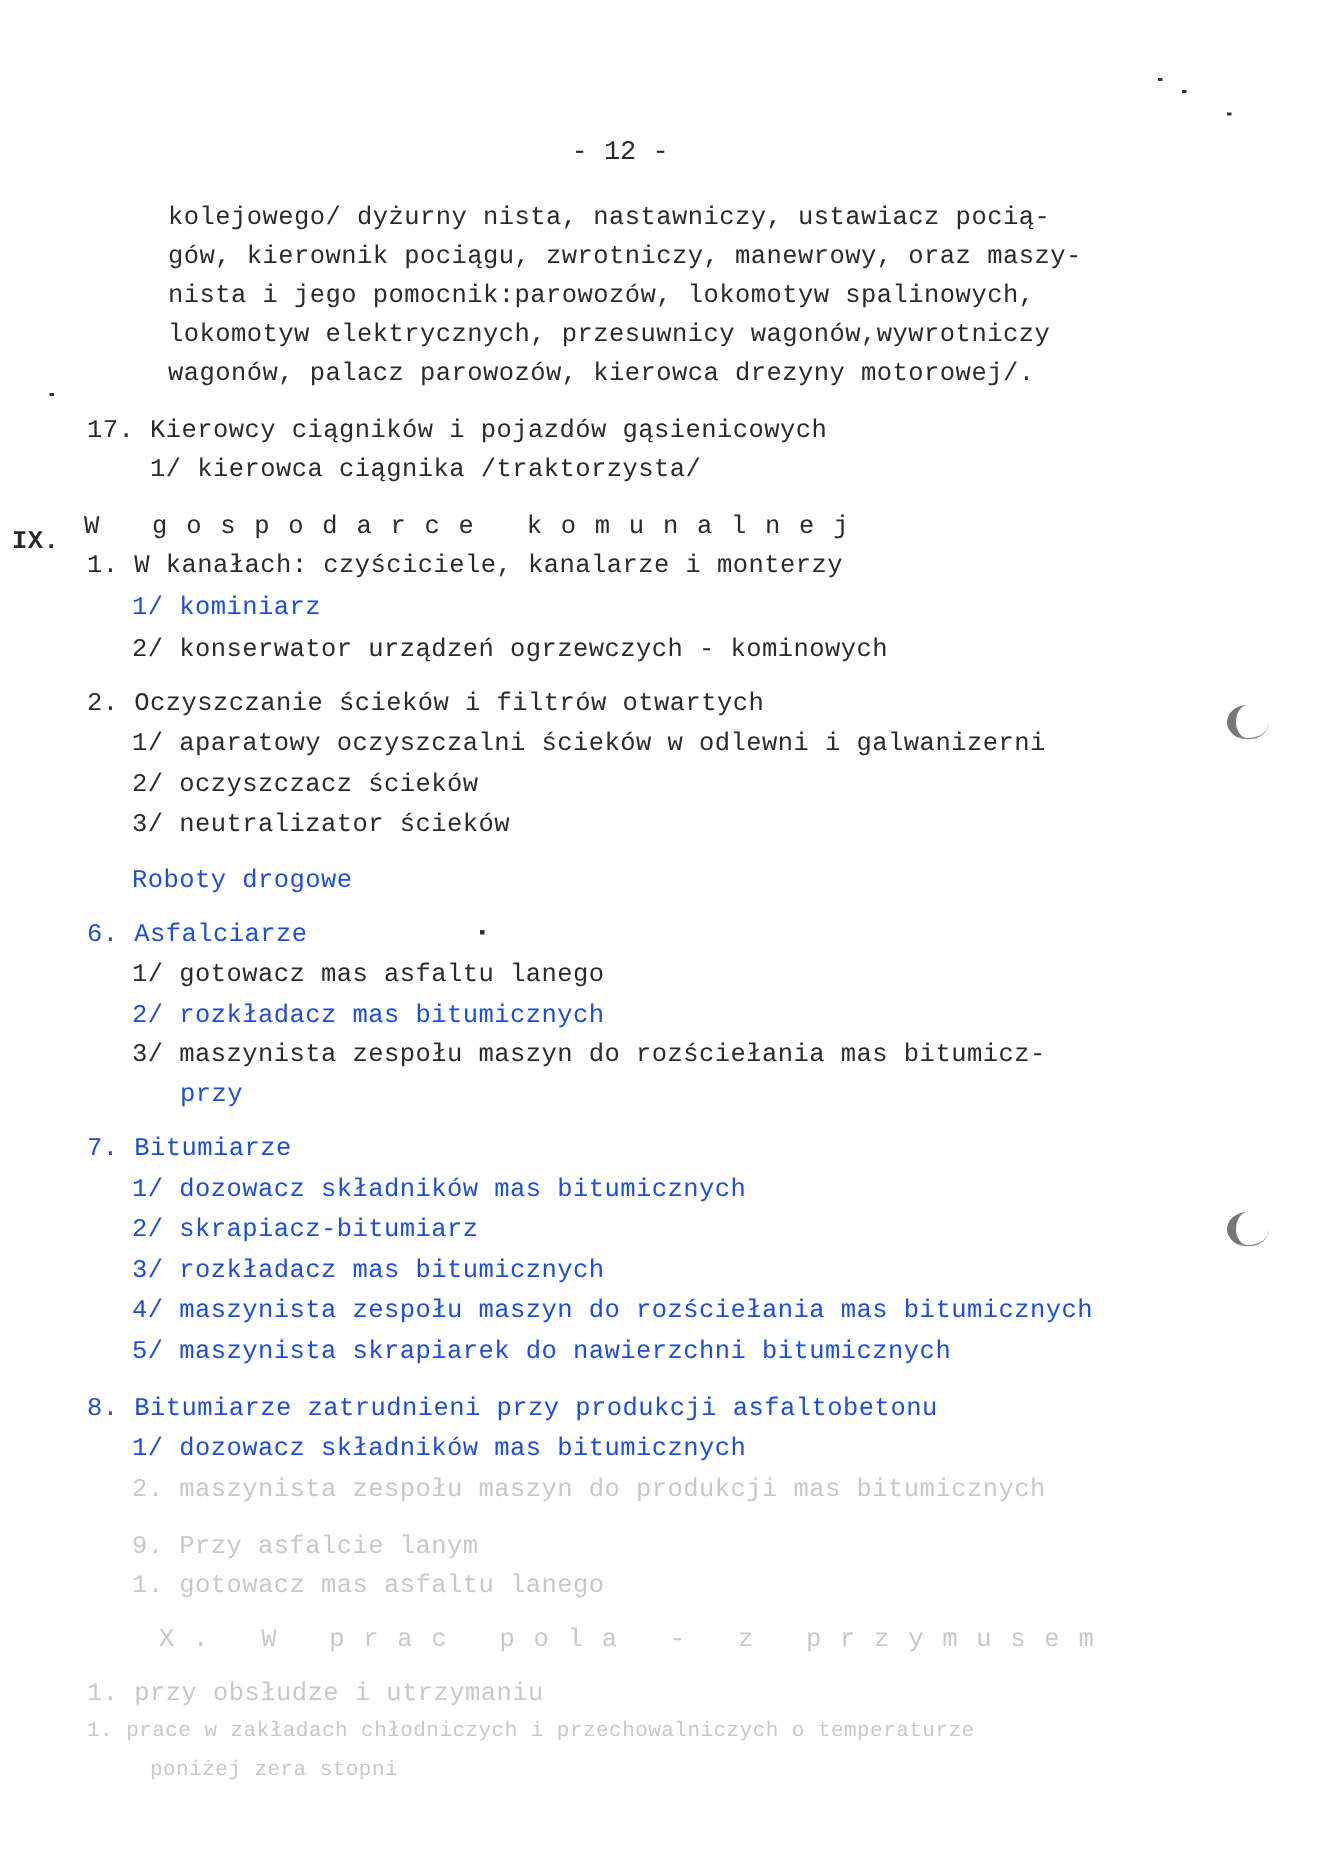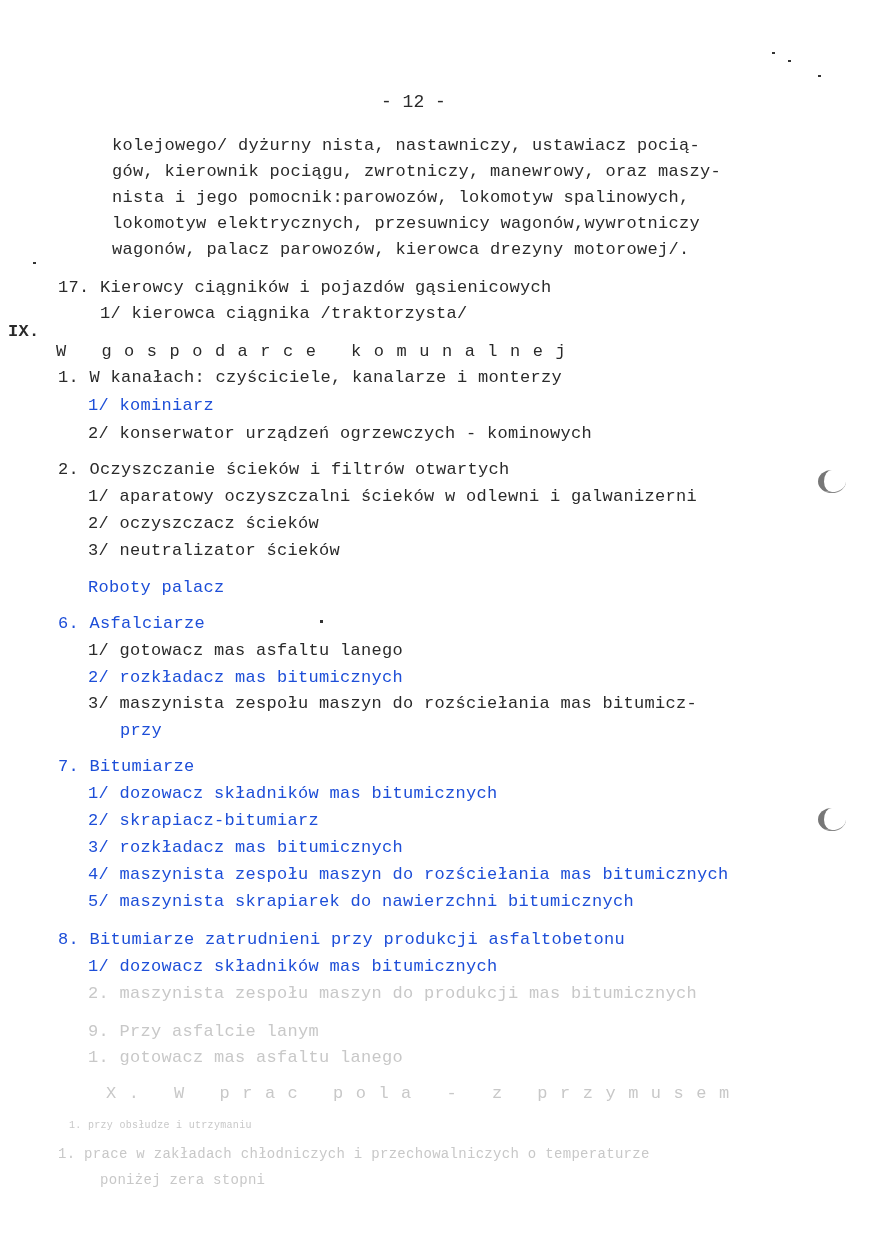--- a/index.html
+++ b/index.html
@@ -23,33 +23,33 @@
 
   <div class="line" style="left:112px; top:136px;">kolejowego/ dyżurny nista, nastawniczy, ustawiacz pocią-</div>
   <div class="line" style="left:112px; top:162px;">gów, kierownik pociągu, zwrotniczy, manewrowy, oraz maszy-</div>
   <div class="line" style="left:112px; top:188px;">nista i jego pomocnik:parowozów, lokomotyw spalinowych,</div>
   <div class="line" style="left:112px; top:214px;">lokomotyw elektrycznych, przesuwnicy wagonów,wywrotniczy</div>
   <div class="line" style="left:112px; top:240px;">wagonów, palacz parowozów, kierowca drezyny motorowej/.</div>
 
   <div class="line" style="left:58px; top:278px;">17. Kierowcy ciągników i pojazdów gąsienicowych</div>
   <div class="line" style="left:100px; top:304px;">1/ kierowca ciągnika /traktorzysta/</div>
 
-  <div class="line" style="left:8px; top:322px; font-weight:bold;">IX.</div>
+  <div class="line" style="left:8px; top:352px; font-weight:bold;">IX.</div>
   <div class="line spaced" style="left:56px; top:342px;">W gospodarce komunalnej</div>
 
   <div class="line" style="left:58px; top:368px;">1. W kanałach: czyściciele, kanalarze i monterzy</div>
   <div class="line faded" style="left:88px; top:396px;">1/ kominiarz</div>
   <div class="line" style="left:88px; top:424px;">2/ konserwator urządzeń ogrzewczych - kominowych</div>
 
   <div class="line" style="left:58px; top:460px;">2. Oczyszczanie ścieków i filtrów otwartych</div>
   <div class="line" style="left:88px; top:487px;">1/ aparatowy oczyszczalni ścieków w odlewni i galwanizerni</div>
   <div class="line" style="left:88px; top:514px;">2/ oczyszczacz ścieków</div>
   <div class="line" style="left:88px; top:541px;">3/ neutralizator ścieków</div>
 
-  <div class="line faded" style="left:88px; top:578px;">Roboty palacz</div>
+  <div class="line faded" style="left:88px; top:578px;">Roboty drogowe</div>
 
   <div class="line faded" style="left:58px; top:614px;">6. Asfalciarze</div>
   <div class="line" style="left:88px; top:641px;">1/ gotowacz mas asfaltu lanego</div>
   <div class="line faded" style="left:88px; top:668px;">2/ rozkładacz mas bitumicznych</div>
   <div class="line" style="left:88px; top:694px;">3/ maszynista zespołu maszyn do rozściełania mas bitumicz-</div>
   <div class="line faded" style="left:120px; top:721px;">przy</div>
 
   <div class="line faded" style="left:58px; top:757px;">7. Bitumiarze</div>
   <div class="line faded" style="left:88px; top:784px;">1/ dozowacz składników mas bitumicznych</div>
   <div class="line faded" style="left:88px; top:811px;">2/ skrapiacz-bitumiarz</div>
@@ -58,21 +58,21 @@
   <div class="line faded" style="left:88px; top:892px;">5/ maszynista skrapiarek do nawierzchni bitumicznych</div>
 
   <div class="line faded" style="left:58px; top:930px;">8. Bitumiarze zatrudnieni przy produkcji asfaltobetonu</div>
   <div class="line faded" style="left:88px; top:957px;">1/ dozowacz składników mas bitumicznych</div>
   <div class="line veryfaded" style="left:88px; top:984px;">2. maszynista zespołu maszyn do produkcji mas bitumicznych</div>
 
   <div class="line veryfaded" style="left:88px; top:1022px;text-align:right;">9. Przy asfalcie lanym</div>
   <div class="line veryfaded" style="left:88px; top:1048px;">1. gotowacz mas asfaltu lanego</div>
 
   <div class="line veryfaded spaced" style="left:60px; top:1084px;margin-left:46px;">X. W prac pola - z przymusem</div>
-  <div class="line veryfaded" style="left:69px; top:1120px; font-size:10px;">1. przy obsłudze i utrzymaniu</div>
+  <div class="line veryfaded" style="left:58px; top:1120px; font-size:17px;">1. przy obsłudze i utrzymaniu</div>
   <div class="line veryfaded" style="left:58px; top:1146px; font-size:14px;">1. prace w zakładach chłodniczych i przechowalniczych o temperaturze</div>
   <div class="line veryfaded" style="left:100px; top:1172px; font-size:14px;">poniżej zera stopni</div>
 
   <div class="moon" style="left:818px; top:470px;"></div>
   <div class="moon" style="left:818px; top:808px;"></div>
   <div class="dot" style="left:772px; top:52px;"></div>
   <div class="dot" style="left:788px; top:60px;"></div>
   <div class="dot" style="left:818px; top:75px;"></div>
   <div class="dot" style="left:33px; top:262px;"></div>
   <div class="dot" style="left:320px; top:620px; width:3px; height:3px;"></div>

